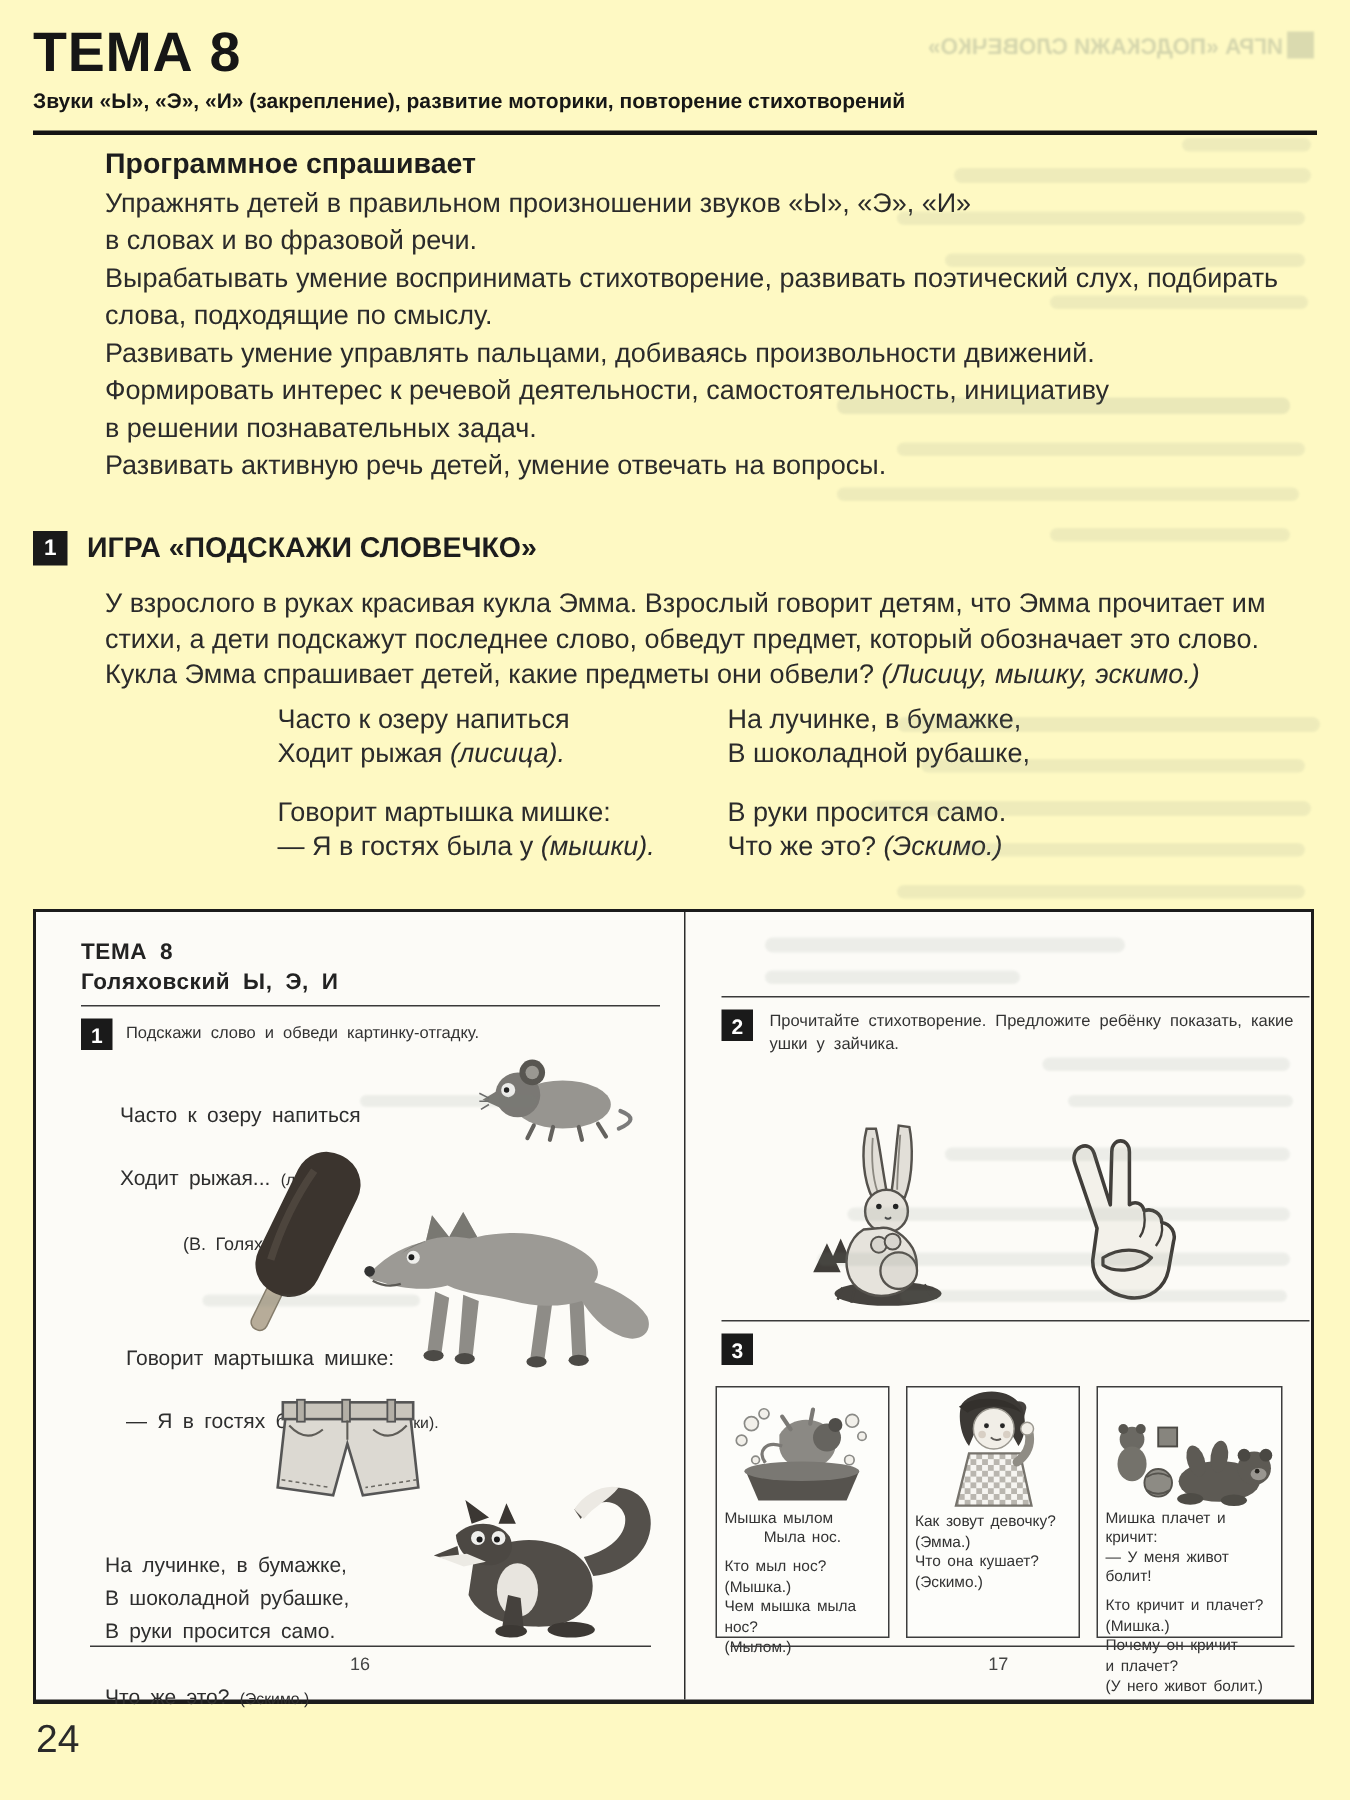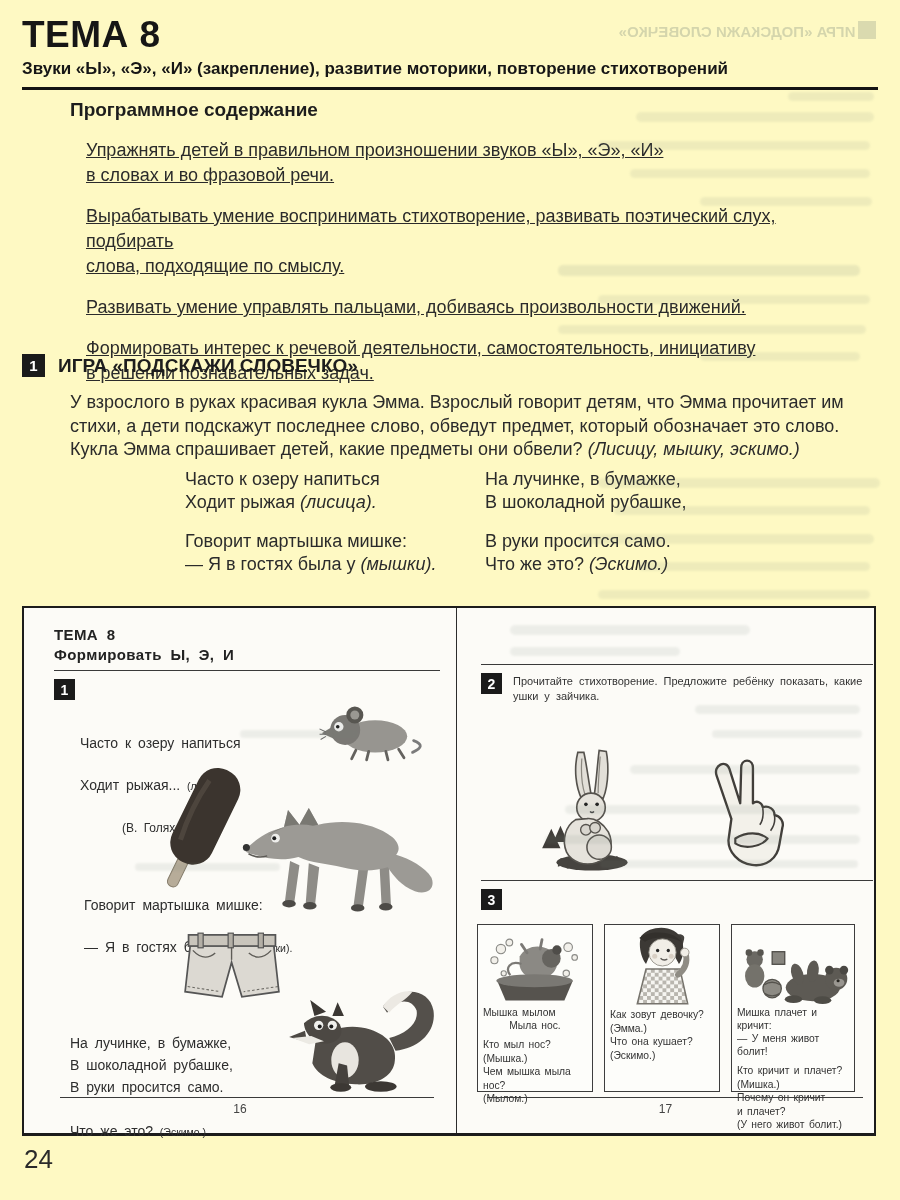--- a/index.html
+++ b/index.html
@@ -1,26 +1,26 @@
 <!DOCTYPE html>
 <html><head>
 <meta charset="utf-8">
 <style>
   html,body{margin:0;padding:0;}
   body{width:900px;height:1200px;background:#e9e7e2;font-family:"Liberation Sans",sans-serif;}
   .sheet{position:relative;width:900px;height:1200px;background:#fef9c3;overflow:hidden;color:#262626;}
   .abs{position:absolute;}
   
   .tema{left:22px;top:14px;font-size:37px;font-weight:bold;letter-spacing:.5px;color:#161616;}
-  .subtitle{left:22px;top:59px;font-size:17px;font-weight:bold;color:#161616;width:860px;}
+  .subtitle{left:22px;top:59px;font-size:14px;font-weight:bold;color:#161616;width:860px;}
   .headrule{left:22px;top:87px;width:856px;height:3px;background:#141414;}
   
   .program{left:70px;top:97px;width:804px;font-size:18px;line-height:25px;}
   .program h2{margin:0 0 1px 0;font-size:19px;line-height:25px;font-weight:bold;color:#1d1d1d;}
-  .program p{margin:16px;white-space:pre-line;color:#2b2b2b;text-decoration:underline;}
+  .program p{margin:0;white-space:pre-line;color:#2b2b2b;}
   
   .sechead{left:22px;top:354px;display:flex;align-items:center;gap:13px;}
   .badge{background:#1a1a1a;color:#fff;font-weight:bold;display:flex;align-items:center;justify-content:center;}
   .badge.lg{width:23px;height:23px;font-size:15px;}
   .sechead h3{margin:0;font-size:19px;font-weight:bold;color:#1d1d1d;}
   .intro{left:70px;top:391px;width:812px;font-size:18px;line-height:23.5px;color:#2b2b2b;}
   .intro .pre{white-space:pre-line;}
   .it{font-style:italic;}
   
   .vcol{font-size:18px;line-height:22.5px;color:#2b2b2b;}
@@ -57,28 +57,29 @@
 </head>
 <body>
 
 <div class="sheet">
 
   <div class="abs tema">ТЕМА 8</div>
   <div class="abs subtitle">Звуки «Ы», «Э», «И» (закрепление), развитие моторики, повторение стихотворений</div>
   <div class="abs headrule"></div>
 
   <div class="abs program">
-    <h2>Программное содержание</h2>
+    <h2>Программное спрашивает</h2>
     <p>Упражнять детей в правильном произношении звуков «Ы», «Э», «И»
 в словах и во фразовой речи.</p>
     <p>Вырабатывать умение воспринимать стихотворение, развивать поэтический слух, подбирать
 слова, подходящие по смыслу.</p>
     <p>Развивать умение управлять пальцами, добиваясь произвольности движений.</p>
     <p>Формировать интерес к речевой деятельности, самостоятельность, инициативу
 в решении познавательных задач.</p>
+    <p>Развивать активную речь детей, умение отвечать на вопросы.</p>
   </div>
 
   <div class="abs sechead">
     <span class="badge lg">1</span>
     <h3>ИГРА «ПОДСКАЖИ СЛОВЕЧКО»</h3>
   </div>
 
   <div class="abs intro"><span class="pre">У взрослого в руках красивая кукла Эмма. Взрослый говорит детям, что Эмма прочитает им
 стихи, а дети подскажут последнее слово, обведут предмет, который обозначает это слово.
 Кукла Эмма спрашивает детей, какие предметы они обвели? </span><span class="it">(Лисицу, мышку, эскимо.)</span></div>
@@ -101,24 +102,25 @@
     <div class="stanza">
       <div>В руки просится само.</div>
       <div><span>Что же это? </span><span class="it">(Эскимо.)</span></div>
     </div>
   </div>
 
   <div class="abs workbook">
 
     <div class="wbpage wb-left">
       <div class="abs wbt" style="left:30px;top:18px;">ТЕМА 8</div>
-      <div class="abs wbt" style="left:30px;top:38px;">Формировать Ы, Э, И</div>
+      <div class="abs wbt" style="left:30px;top:38px;">Голяховский Ы, Э, И</div>
       <div class="abs wbrule" style="left:30px;top:62px;width:386px;"></div>
 
       <span class="abs badge sm" style="left:30px;top:71px;">1</span>
+      <div class="abs task" style="left:60px;top:74px;width:330px;">Подскажи слово и обведи картинку-отгадку.</div>
 
       <div class="abs wverse" style="left:56px;top:104px;">
         <div>Часто к озеру напиться</div>
         <div><span>Ходит рыжая... </span><span class="small">(лисица).</span></div>
         <div class="author">(В. Голяховский)</div>
       </div>
 
       <div class="abs" style="left:293px;top:92px;">
         <svg width="112" height="62" viewBox="0 0 100 58">
           <path d="M88,38 q13,5 -1,11" fill="none" stroke="#7b7b7b" stroke-width="2.6" stroke-linecap="round"></path>

